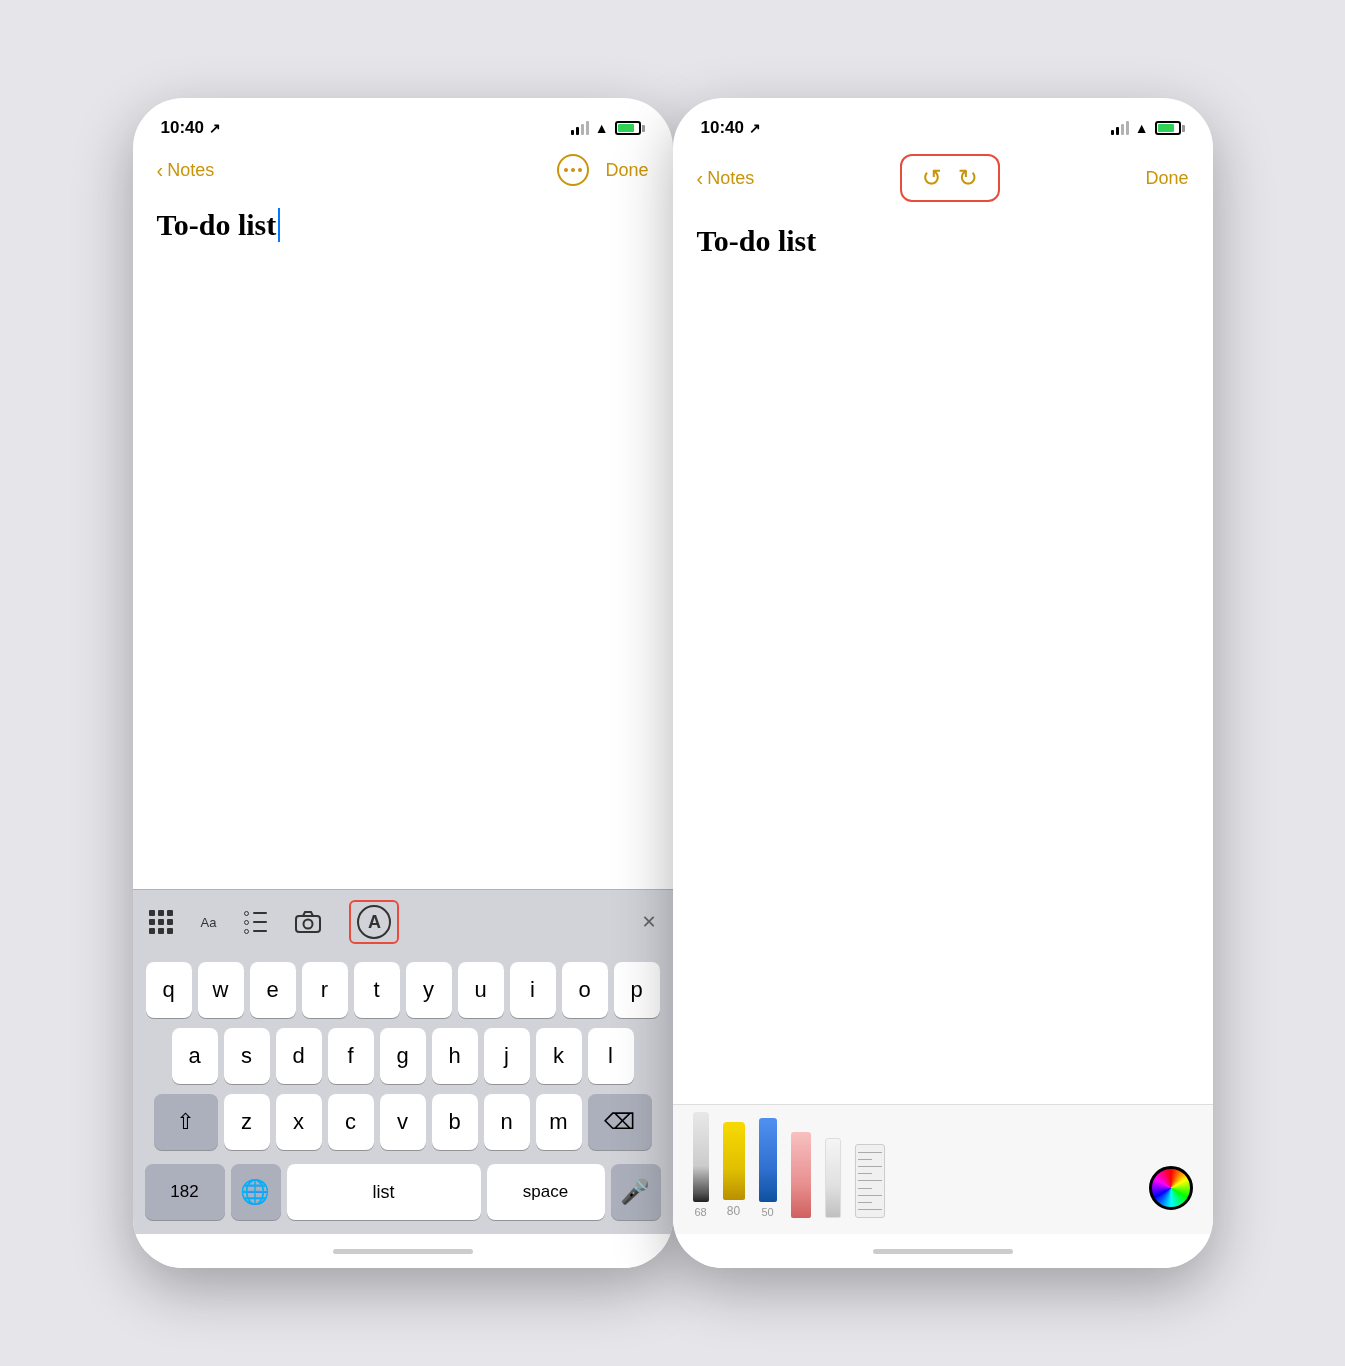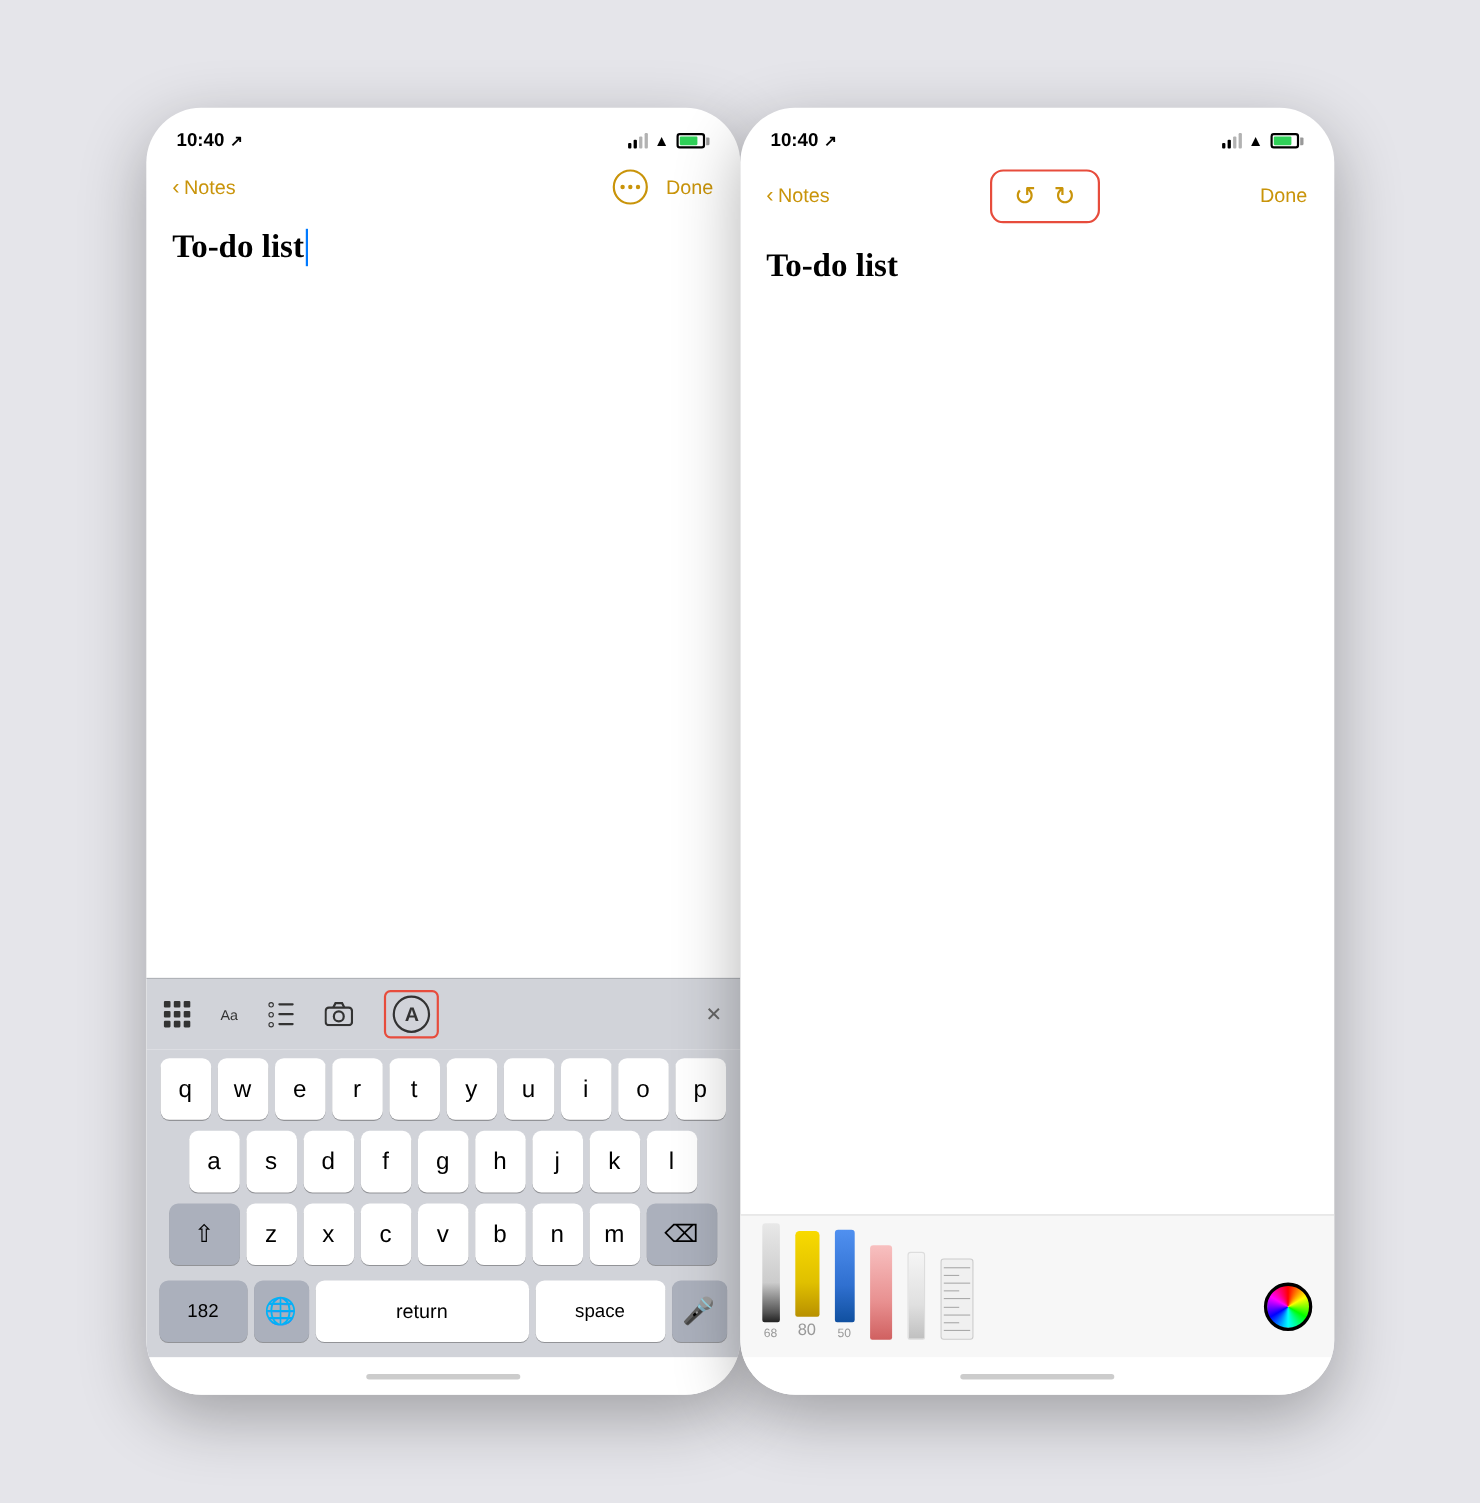--- a/index.html
+++ b/index.html
@@ -515,21 +515,21 @@
         <div class="key key-letter">v</div>
         <div class="key key-letter">b</div>
         <div class="key key-letter">n</div>
         <div class="key key-letter">m</div>
         <div class="key key-special key-backspace">⌫</div>
       </div>
 
       <div class="bottom-row">
         <div class="key key-special key-123">182</div>
         <div class="key-globe">🌐</div>
-        <div class="key key-space">return</div>
+        <div class="key key-space">list</div>
         <div class="key key-return">space</div>
         <div class="key-mic">🎤</div>
       </div>
     </div>
 
     <div class="home-indicator">
       <div class="home-indicator-bar"></div>
     </div>
   </div>
 
@@ -578,21 +578,21 @@
     <div class="drawing-toolbar">
       <div class="tools-row">
 
         <div class="tool-item">
           <div style="width:16px;height:90px;background:linear-gradient(to bottom,#e8e8e8 0%,#ccc 60%,#555 90%,#222 100%);border-radius:3px 3px 2px 2px;position:relative;"></div>
           <span style="font-size:11px;color:#999;margin-top:4px;">68</span>
         </div>
 
         <div class="tool-item">
           <div style="width:22px;height:78px;background:linear-gradient(to bottom,#f8da00 0%,#e0c000 60%,#b89000 100%);border-radius:4px 4px 2px 2px;"></div>
-          <span style="font-size:15px;color:#999;margin-top:4px;">80</span>
+          <span style="font-size:12px;color:#999;margin-top:4px;">80</span>
         </div>
 
         <div class="tool-item">
           <div style="width:18px;height:84px;background:linear-gradient(to bottom,#5090f0 0%,#3070d0 60%,#1050a0 100%);border-radius:3px 3px 2px 2px;"></div>
           <span style="font-size:11px;color:#999;margin-top:4px;">50</span>
         </div>
 
         <div class="tool-item">
           <div style="width:20px;height:86px;background:linear-gradient(to bottom,#f8c0c0 0%,#e89090 60%,#d06060 100%);border-radius:3px 3px 2px 2px;"></div>
         </div>

